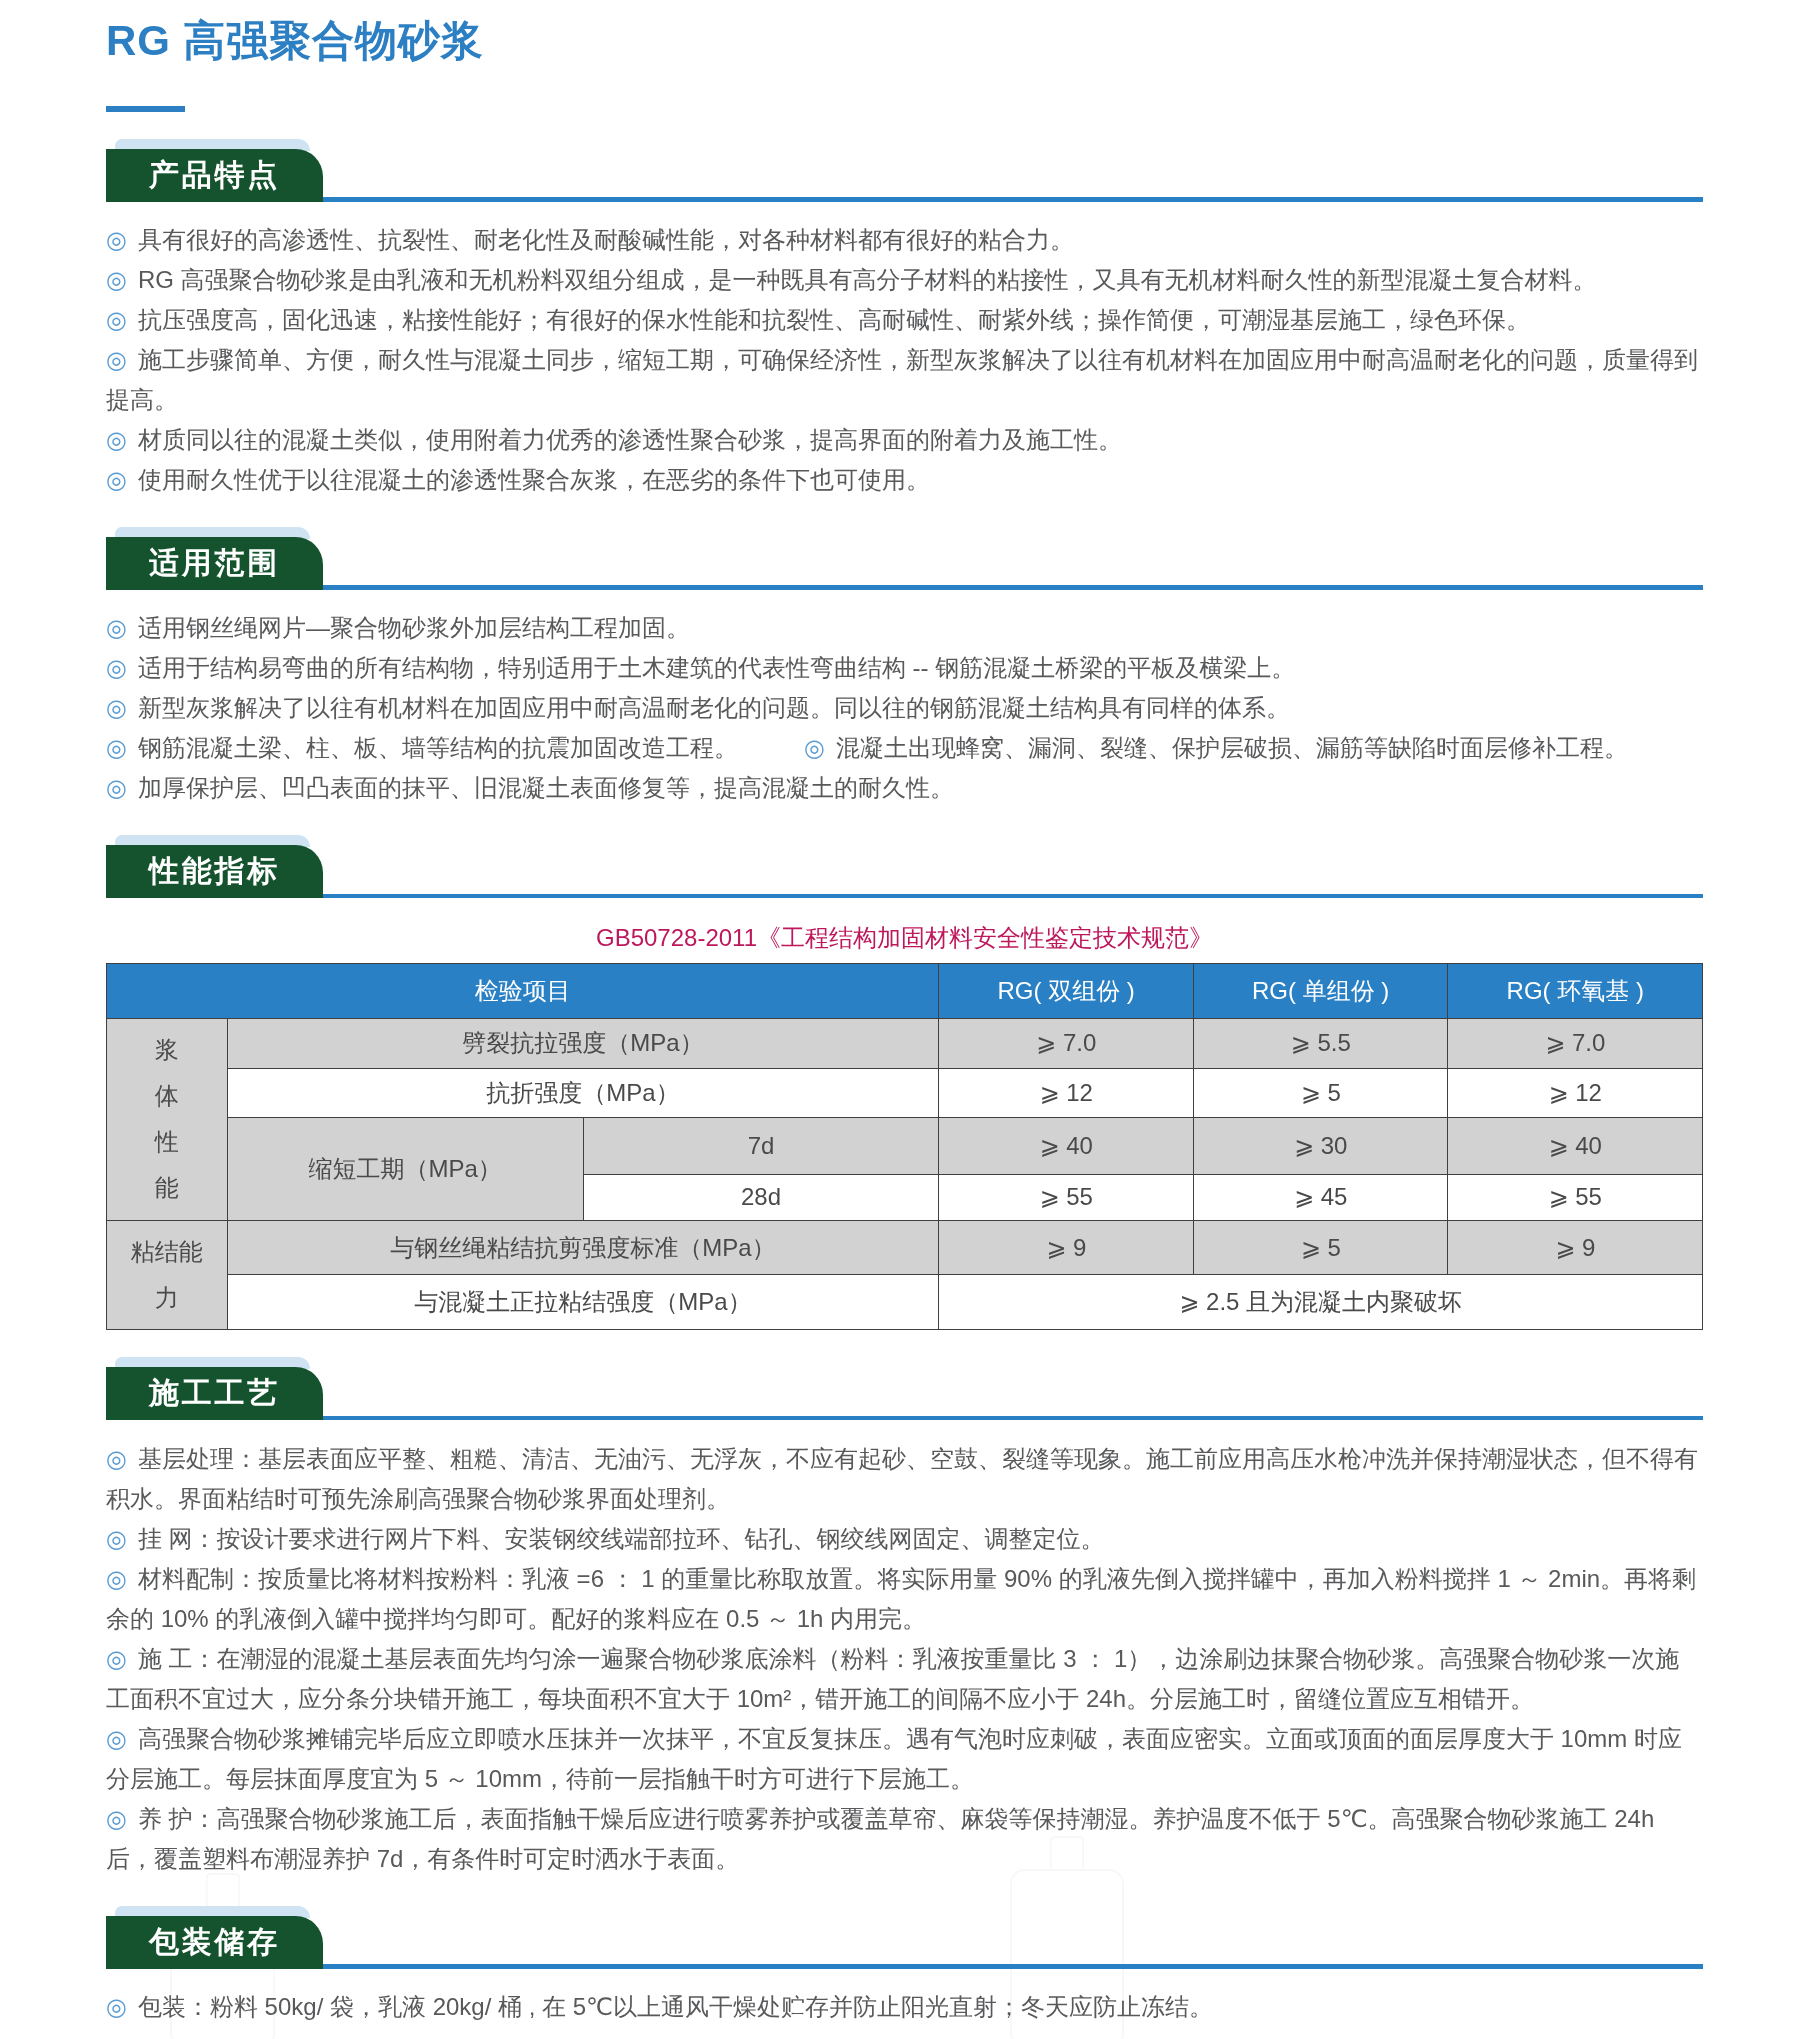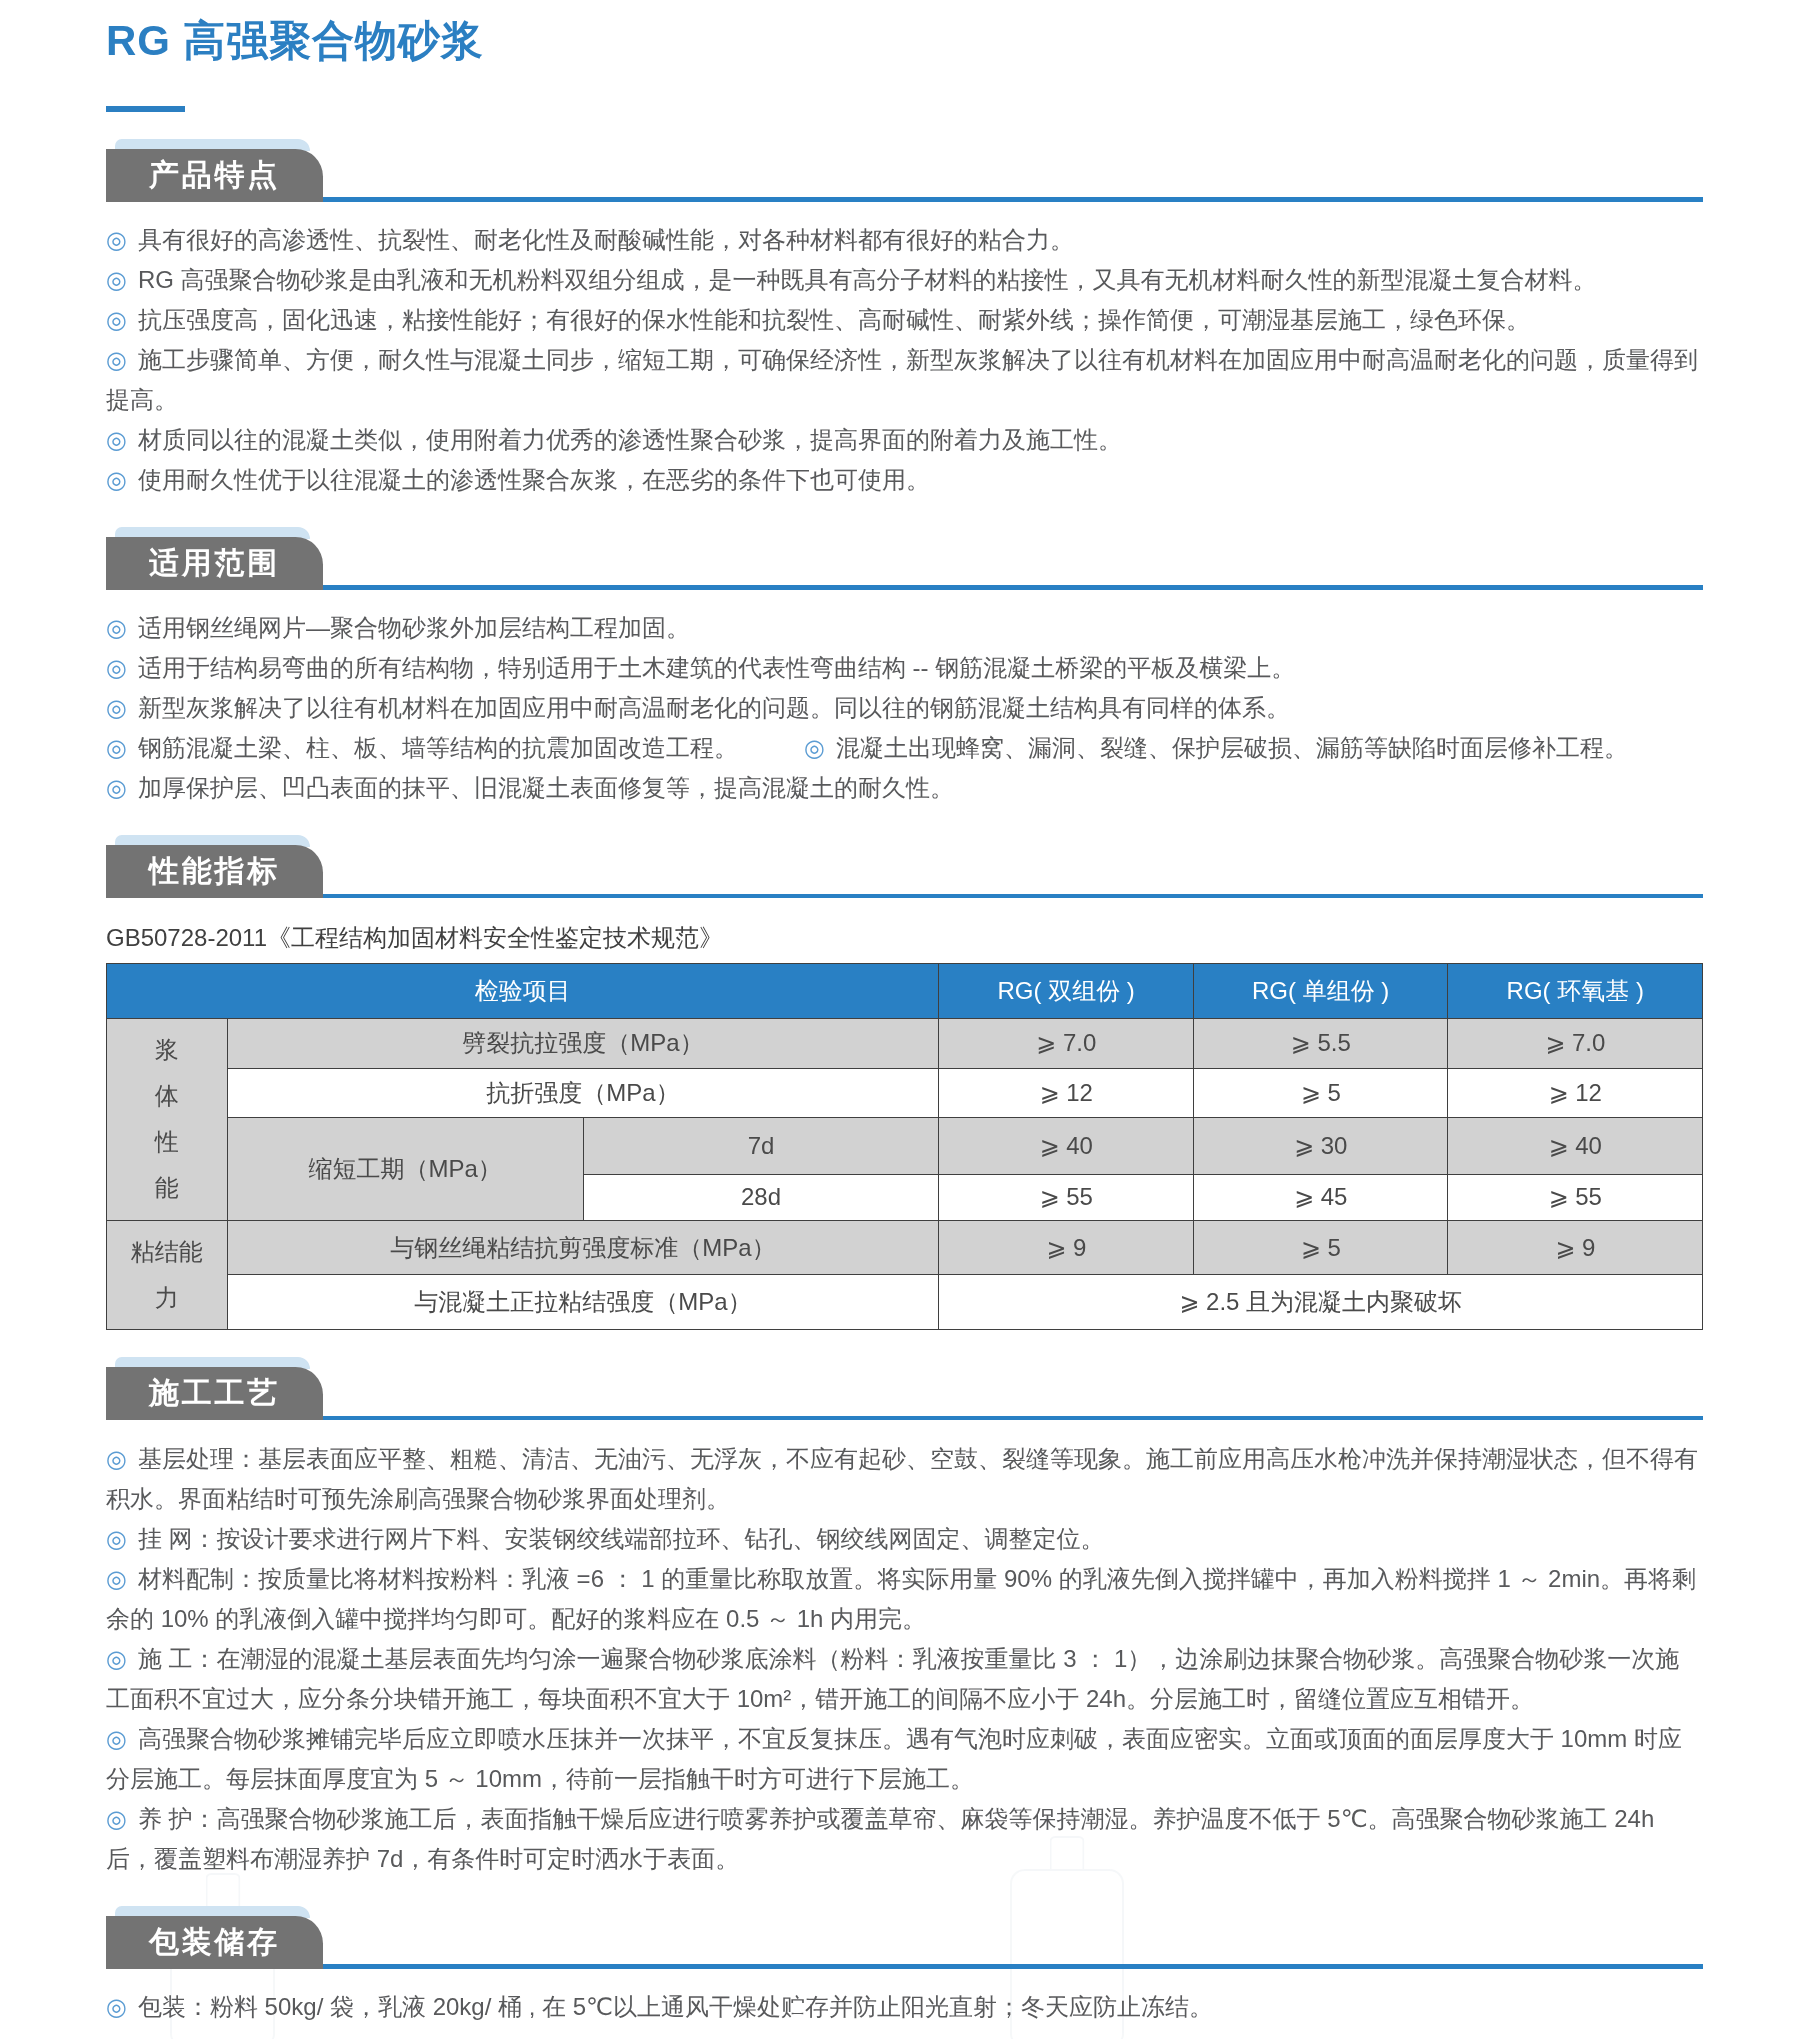--- a/index.html
+++ b/index.html
@@ -8,31 +8,31 @@
   .content{position:relative;z-index:1;padding:13px 106px 27.5px 106px;}
 
   
   .doc-title{margin:0;font-size:42px;font-weight:700;color:#2b7fc2;letter-spacing:0.9px;}
   .title-rule{width:79px;height:5.5px;background:#2b7fc2;margin-top:37px;}
 
   
   .sec-head{position:relative;height:53px;margin-top:37px;}
   .sec-rule{position:absolute;left:0;right:0;bottom:0;height:4.6px;background:#2980c4;}
   .sec-echo{position:absolute;left:9.2px;bottom:51px;width:195px;height:12px;background:#cfe3f2;border-radius:7.3px 13px 0 0;}
-  .sec-tab{position:absolute;left:0;bottom:0;width:217px;height:53px;background:#737373;border-radius:0 27.5px 0 0;
+  .sec-tab{position:absolute;left:0;bottom:0;width:217px;height:53px;background:#14532d;border-radius:0 27.5px 0 0;
            display:flex;align-items:center;justify-content:center;}
   .sec-tab span{color:#ffffff;font-size:30px;font-weight:700;letter-spacing:2.8px;}
 
   .sec-body{padding-top:18.4px;}
   .bullet{margin:0;font-size:24px;line-height:40px;color:#58595b;}
   .mk{color:#5b9cd3;margin-right:11px;font-size:24px;}
   .mk2{margin-left:66px;}
 
   
-  .tbl-caption{font-size:24px;color:#404040;margin:24px 0 9.2px 0;}
+  .tbl-caption{text-align:center;font-size:24px;color:#be185d;margin:24px 0 9.2px 0;}
   table.perf{width:100%;border-collapse:collapse;table-layout:fixed;font-size:24px;color:#4a4a4a;}
   table.perf th,table.perf td{border:1.8px solid #3f3f3f;text-align:center;vertical-align:middle;padding:8.3px 5.5px;margin-left:24px;}
   table.perf th{background:#2980c4;color:#ffffff;font-weight:400;height:37px;}
   td.g{background:#d2d2d2;}
   td.side{white-space:pre-line;line-height:46px;padding:3.7px 1.8px;}
 
   
   .bottle{position:absolute;border:2.8px solid #8aa4b8;opacity:0.08;border-radius:14.7px 14.7px 9.2px 9.2px;z-index:0;}
   .bottle::before{content:"";position:absolute;left:50%;transform:translateX(-50%);top:-35px;width:31px;height:33px;
                   border:2.8px solid #8aa4b8;border-bottom:none;border-radius:5.5px 5.5px 0 0;}

